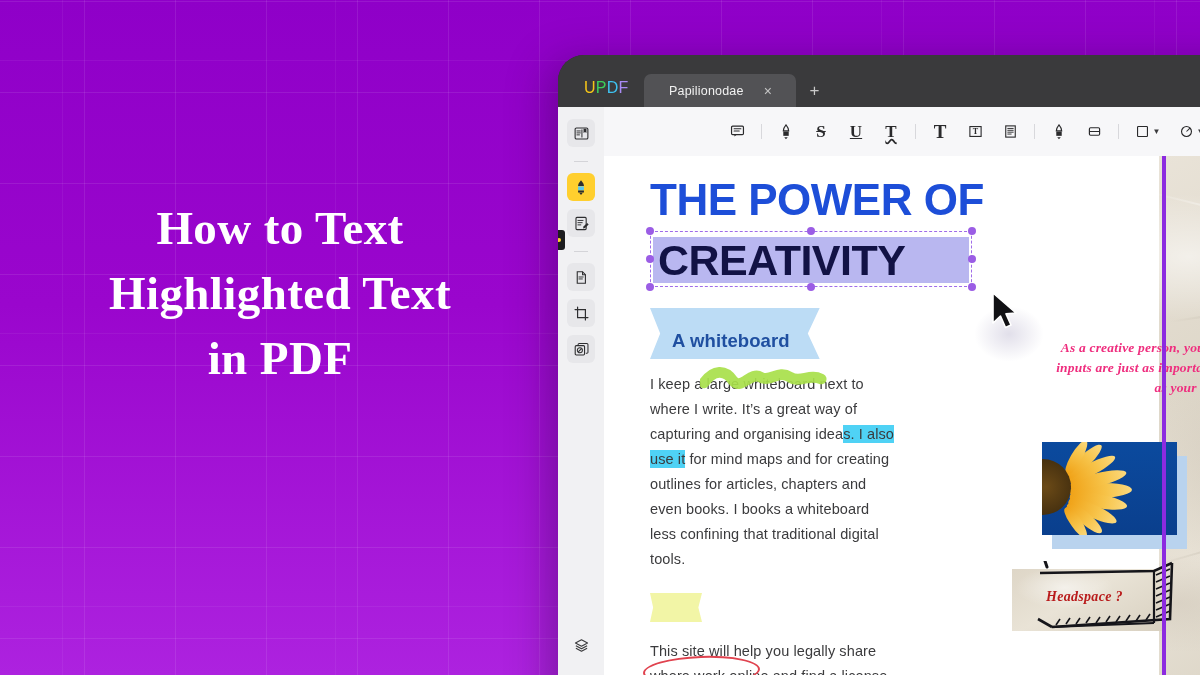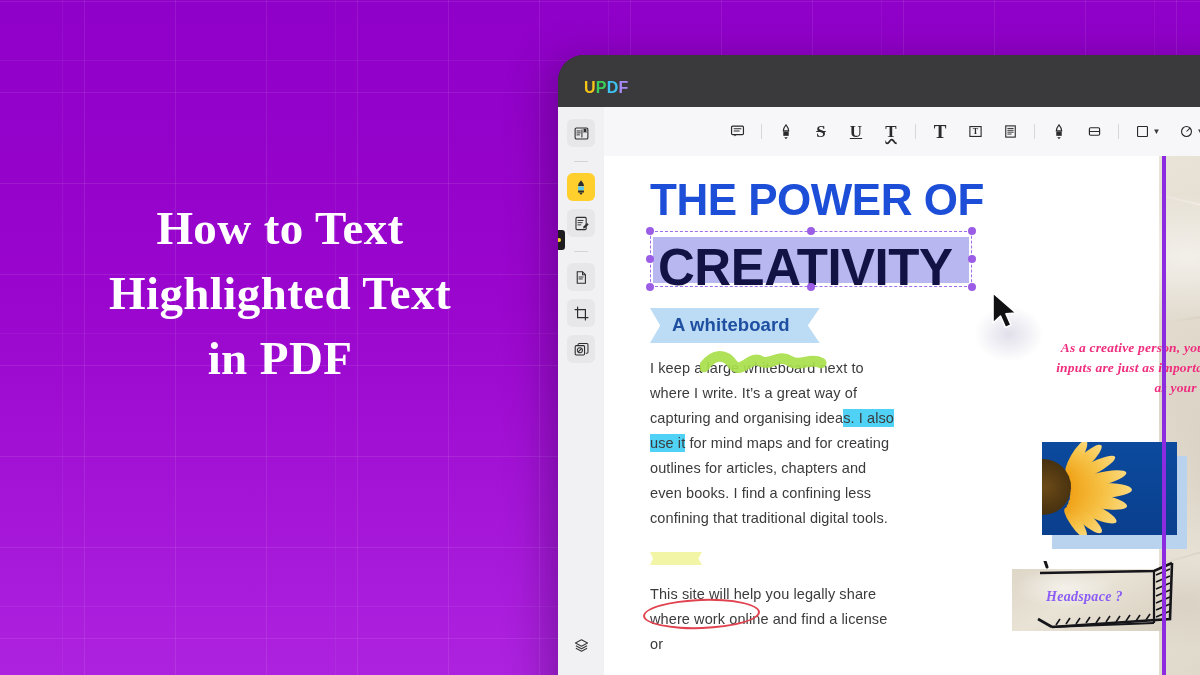--- a/index.html
+++ b/index.html
@@ -64,21 +64,21 @@
   
   #titlebar {
     position: relative;
     height: 52px;
     background: #3a3a3c;
     display: flex; align-items: flex-end;
     padding-left: 26px;
   }
   #logo {
     font-family: "Liberation Sans", sans-serif;
-    font-weight: bold;
+    font-weight: normal;
     font-size: 16px;
     letter-spacing: 0.2px;
     margin-bottom: 10px;
     margin-right: 16px;
     user-select: none;
   }
   #logo .l1 { color: #f5c518; }
   #logo .l2 { color: #3ccf5b; }
   #logo .l3 { color: #3ec2f0; }
   #logo .l4 { color: #a98bf5; }
@@ -242,24 +242,24 @@
     position: absolute; inset: 0;
     border: 1.5px dashed #a06ce8;
   }
   #sel-fill {
     position: absolute;
     left: 3px; right: 3px; top: 6px; bottom: 4px;
     background: #b9b7f0;
   }
   #sel-text {
     position: absolute;
-    left: 8px; top: 12px;
+    left: 8px; top: 4px;
     font-family: "Liberation Sans", sans-serif;
     font-weight: bold;
-    font-size: 51px;
+    font-size: 43px;
     line-height: 50px;
     letter-spacing: -0.5px;
     color: #121245;
     white-space: nowrap;
   }
   .handle {
     position: absolute;
     width: 8px; height: 8px; border-radius: 50%;
     background: #9b5de5;
   }
@@ -269,21 +269,21 @@
   .h-ml { left: -4px; top: calc(50% - 4px); }
   .h-mr { right: -4px; top: calc(50% - 4px); }
   .h-bl { left: -4px; bottom: -4px; }
   .h-bm { left: calc(50% - 4px); bottom: -4px; }
   .h-br { right: -4px; bottom: -4px; }
 
   
   .banner {
     display: inline-block;
     position: relative;
-    padding: 6px 30px 7px 22px;
+    padding: 22px 30px 7px 22px;
     font-family: "Liberation Sans", sans-serif;
     font-weight: bold;
     font-size: 18.5px;
     letter-spacing: .1px;
     margin-top: 21px;
   }
   .banner .bg {
     position: absolute; inset: 0;
     clip-path: polygon(0 0, 100% 0, 93% 50%, 100% 100%, 0 100%, 6% 50%);
   }
@@ -385,21 +385,21 @@
       radial-gradient(ellipse 70px 30px at 35% 30%, rgba(255,255,255,.55), transparent 70%),
       linear-gradient(150deg, #ded6c7 0%, #e9e3d6 45%, #d8d0c0 100%);
   }
   #hs-label {
     position: absolute;
     left: 34px; top: 28px;
     font-family: "Liberation Serif", serif;
     font-style: italic;
     font-weight: bold;
     font-size: 14px;
-    color: #8b5cf6;
+    color: #b91c1c;
     letter-spacing: .3px;
     z-index: 3;
   }
   
   #curve-arrow { position: absolute; left: 570px; top: 375px; z-index: 21; }
 
   
   #cursor {
     position: absolute;
     left: 386px; top: 135px;
@@ -426,20 +426,27 @@
   <span class="ln">How to Text</span>
   <span class="ln">Highlighted Text</span>
   <span class="ln">in PDF</span>
 </div>
 
 <div id="window">
 
   <div id="titlebar">
     <div id="logo">
       <span class="l1">U</span><span class="l2">P</span><span class="l3">D</span><span class="l4">F</span>
+    </div>
+    <div id="tabstrip">
+      <div class="tab">
+        <span class="tab-label">Papilionodae</span>
+        <span class="tab-close">×</span>
+      </div>
+      <div class="tab-add">+</div>
     </div>
   </div>
 
   <div id="appbody">
 
     <div id="sidebar">
       <div id="side-handle"></div>
 
       <div class="side-btn">
         <svg width="17" height="17" viewBox="0 0 20 20">
@@ -635,21 +642,21 @@
           
           <div class="banner banner-blue">
             <span class="bg"></span>
             <span class="txt">A whiteboard</span>
           </div>
 
           <div class="para">
             <svg id="squiggle" viewBox="0 0 130 26">
               <path d="M4 18 C14 4, 26 4, 34 16 C42 26, 52 6, 62 12 C72 18, 80 4, 92 12 C102 19, 112 8, 124 14" fill="none" stroke="#a8e04a" stroke-width="11" stroke-linecap="round" opacity="0.92"></path>
             </svg>
-            <span>I keep a large whiteboard next to where I write. It’s a great way of capturing and organising idea</span><span class="hl-cyan">s. I also use it</span><span> for mind maps and for creating outlines for articles, chapters and even books. I find a confining less confining that traditional digital tools.</span>
+            <span>I keep a large whiteboard next to where I write. It’s a great way of capturing and organising idea</span><span class="hl-cyan">s. I also use it</span><span> for mind maps and for creating outlines for articles, chapters and even books. I books a whiteboard less confining that traditional digital tools.</span>
           </div>
 
           
           <div class="banner banner-yellow">
             <span class="bg"></span>
           </div>
 
           <div class="para">
             <div id="redcircle"></div>
             <span>This site will help you legally share where work online and find a license or</span>

